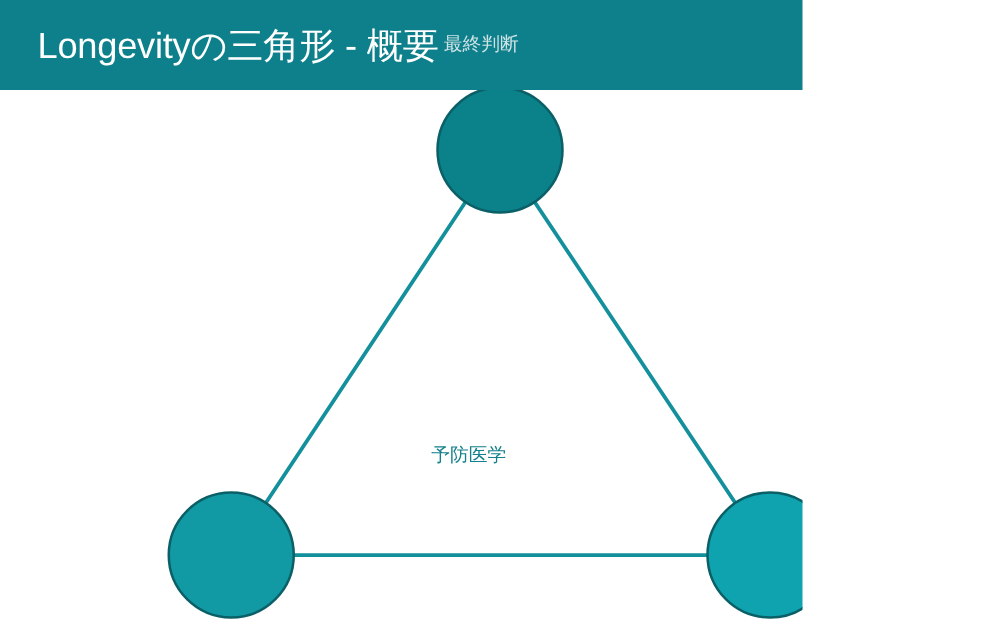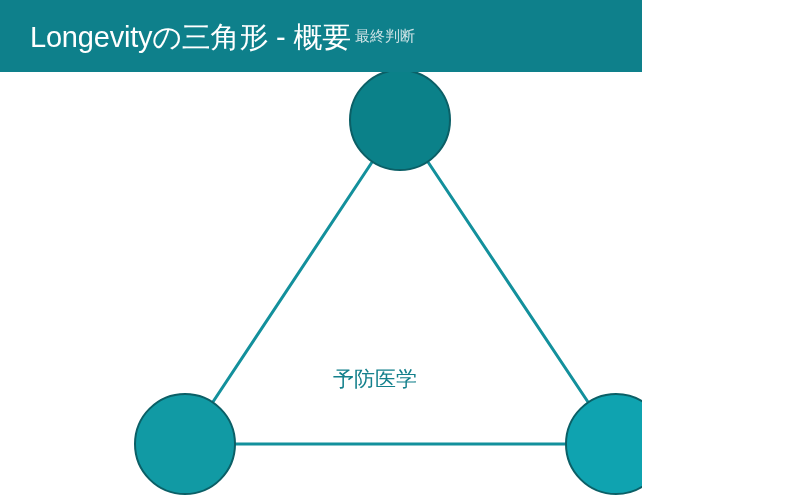--- a/index.html
+++ b/index.html
@@ -77,23 +77,23 @@
     font-size: 25px;
   }
   #node-label-patient {
     left: 616px;
     top: 444px;
     font-size: 25px;
   }
   #center-label {
     position: absolute;
     left: 375px;
-    top: 307px;
+    top: 292px;
     transform: translate(-50%, -50%);
-    font-size: 21px;
+    font-size: 15px;
     color: #14808c;
     white-space: nowrap;
   }
 </style>
 </head>
 <body>
 
 <div id="slide">
 
   <div id="header-bar">

